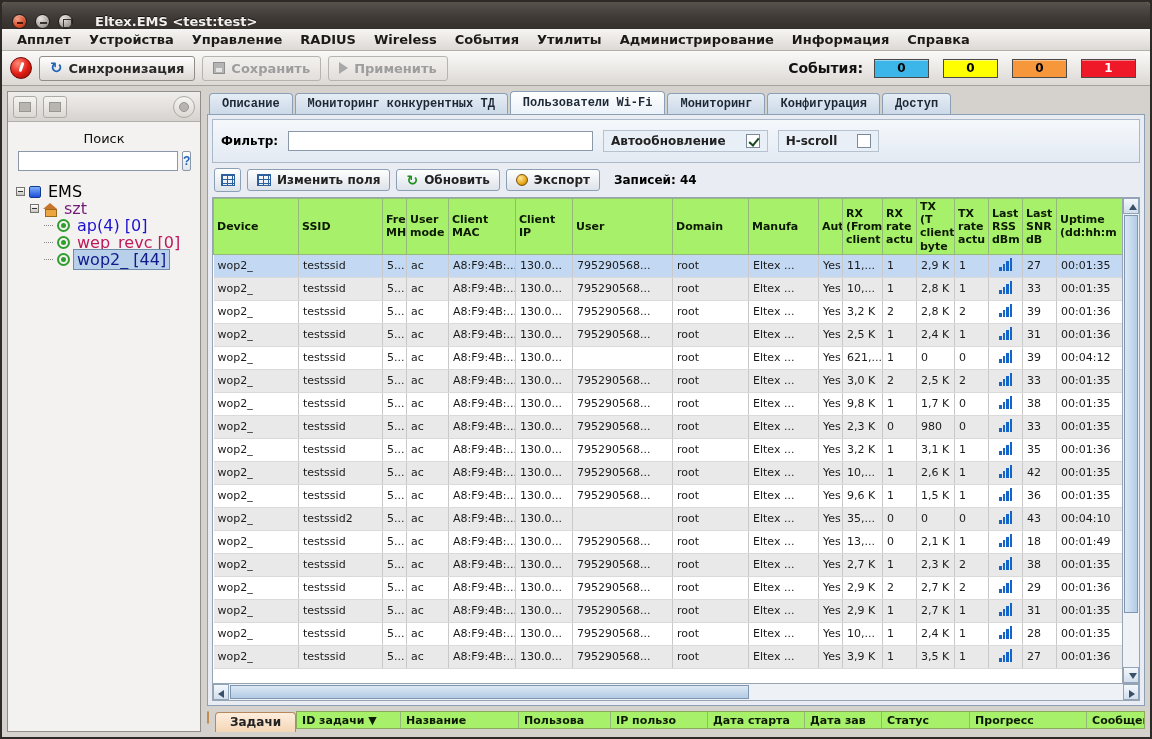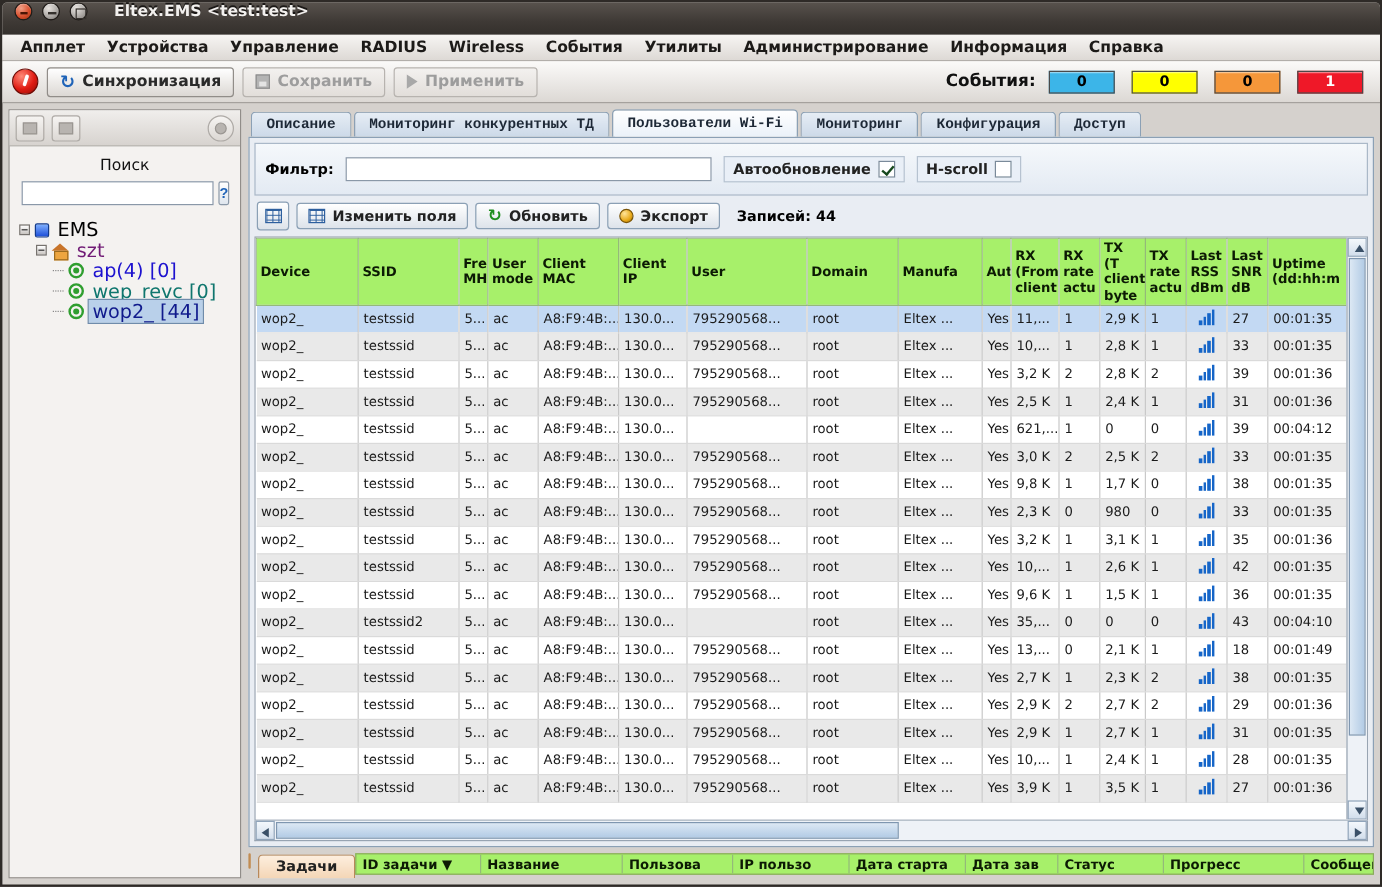--- a/index.html
+++ b/index.html
@@ -1,21 +1,21 @@
 <!DOCTYPE html>
 <html><head>
 <meta charset="utf-8">
 <style>
   * { margin:0; padding:0; box-sizing:border-box; }
   html,body { width:1152px; height:739px; overflow:hidden; }
   body { font-family:"DejaVu Sans","Liberation Sans",sans-serif; font-size:12px; background:#2e2a27; }
   .window { width:1152px; height:739px; display:flex; flex-direction:column; background:#d5d1cd; border:2px solid #2e2a27; border-radius:6px 6px 0 0; }
 
   
-  .titlebar { height:27px; flex:0 0 auto; background:linear-gradient(#58524d,#3e3935 60%,#34302c); display:flex; align-items:flex-start; padding:0 10px; border-radius:4px 4px 0 0; }
+  .titlebar { height:27px; flex:0 0 auto; background:linear-gradient(#58524d,#3e3935 60%,#34302c); display:flex; align-items:flex-end; padding:0 10px; border-radius:4px 4px 0 0; }
   .win-btn { width:15px; height:15px; border-radius:50%; margin-right:8px; border:1px solid #1f1b18; position:relative; box-shadow:inset 0 1px 1px rgba(255,255,255,.35); cursor:pointer; }
   .win-btn.close { background:radial-gradient(circle at 35% 30%, #f0a088, #d8502e 55%, #9b3110); }
   .win-btn.close::after { content:''; position:absolute; left:4px; top:6.5px; width:6px; height:2px; background:#4a1505; }
   .win-btn.min, .win-btn.max { background:radial-gradient(circle at 35% 30%, #e8e4e0, #a8a4a0 60%, #7a7672); }
   .win-btn.min::after { content:''; position:absolute; left:4px; top:7px; width:7px; height:2px; background:#35312d; }
   .win-btn.max::after { content:''; position:absolute; left:4px; top:4px; width:7px; height:7px; border:1.5px solid #35312d; }
   .title-text { color:#f2f0ee; font-weight:bold; font-size:13px; margin-left:14px; text-shadow:0 -1px 0 #1a1715; }
 
   
   .menubar { height:22px; flex:0 0 auto; background:linear-gradient(#f7f5f3,#ddd9d5); border-bottom:1px solid #b2aeaa; display:flex; align-items:center; padding:0 6px; }
@@ -67,21 +67,21 @@
 
   
   .main { flex:1; min-width:0; display:flex; flex-direction:column; }
   .tabs { height:23px; flex:0 0 auto; display:flex; align-items:flex-end; gap:2px; padding-left:2px;font-family:Liberation Mono, monospace; }
   .tab { padding:3px 12px 3px; height:21px; background:linear-gradient(#e6edf5,#ccd9e8); border:1px solid #8ba0b5; border-bottom:none; border-radius:4px 4px 0 0; font-weight:bold; font-size:12px; color:#1d2836; cursor:pointer; white-space:nowrap; }
   .tab.active { background:linear-gradient(#ffffff,#eaf1f9); height:23px; padding-top:4px; position:relative; z-index:2; }
   .panel { flex:1; min-height:0; border:1px solid #8ba0b5; background:#e9edf3; padding:4px; display:flex; flex-direction:column; }
   .filter-row { height:44px; flex:0 0 auto; display:flex; align-items:center; gap:10px; padding:0 8px; border:1px solid #aab8c8; background:linear-gradient(#f5f8fb,#e3eaf3); margin-bottom:4px; }
   .flabel { font-weight:bold; font-size:12px; }
   .filter-input { width:305px; height:20px; border:1px solid #8a98a8; background:#fff; font-family:inherit; font-size:12px; padding:0 4px; }
-  .chkwrap { display:flex; align-items:center; gap:6px; border:1px solid #b6c2d0; background:#e9eff7; padding:2px 7px; height:22px; }
+  .chkwrap { display:flex; align-items:center; gap:20px; border:1px solid #b6c2d0; background:#e9eff7; padding:2px 7px; height:22px; }
   .chklabel { font-weight:bold; font-size:12px; color:#222; }
   .chk { width:14px; height:14px; background:#fff; border:1px solid #7a8a9a; position:relative; cursor:pointer; }
   .chk.checked::after { content:''; position:absolute; left:4px; top:1px; width:4px; height:8px; border:solid #17491e; border-width:0 2.5px 2.5px 0; transform:rotate(40deg); }
   .actions-row { height:30px; flex:0 0 auto; display:flex; align-items:center; gap:6px; padding:1px 2px 5px; }
   .sm-btn { width:27px; height:24px; display:inline-flex; align-items:center; justify-content:center; background:linear-gradient(#ffffff,#dde3ea); border:1px solid #8ba0b5; border-radius:3px; cursor:pointer; }
   .grid-ic { width:14px; height:12px; border:1px solid #2d5f9e; background:linear-gradient(#eaf2fc,#cfe0f4); background-image:linear-gradient(#2d5f9e 1px, transparent 1px), linear-gradient(90deg,#2d5f9e 1px, transparent 1px); background-size:5px 4px; display:inline-block; }
   .ac-btn { display:inline-flex; align-items:center; gap:6px; padding:3px 9px; font-family:inherit; font-size:12px; font-weight:bold; color:#222; background:linear-gradient(#ffffff,#dde3ea); border:1px solid #8ba0b5; border-radius:3px; cursor:pointer; }
   .refresh-ic { color:#1f8f1f; font-weight:bold; font-size:14px; line-height:11px; }
   .export-ic { width:12px; height:12px; border-radius:50%; background:radial-gradient(circle at 35% 30%, #ffe49a, #e8a919 60%, #9a6a08); border:1px solid #7a5406; display:inline-block; }
   .records { font-weight:bold; font-size:12px; margin-left:8px; }
@@ -202,21 +202,21 @@
             <span class="tlabel" style="color: #701a75;">szt</span>
           </div>
           <div class="tree-row" style="padding-left: 32px;">
             <span class="conn"></span>
             <span class="tico ic-wifi"></span>
             <span class="tlabel" style="color: rgb(29, 18, 207);">ap(4) [0]</span>
           </div>
           <div class="tree-row" style="padding-left: 32px;">
             <span class="conn"></span>
             <span class="tico ic-wifi"></span>
-            <span class="tlabel" style="color: #0f766e;">wep_revc [0]</span>
+            <span class="tlabel" style="color: #be185d;">wep_revc [0]</span>
           </div>
           <div class="tree-row" style="padding-left: 32px;">
             <span class="conn"></span>
             <span class="tico ic-wifi"></span>
             <span class="tlabel sel" style="color: rgb(16, 26, 140);">wop2_ [44]</span>
           </div>
         </div>
     </div>
 
     <div class="main">

